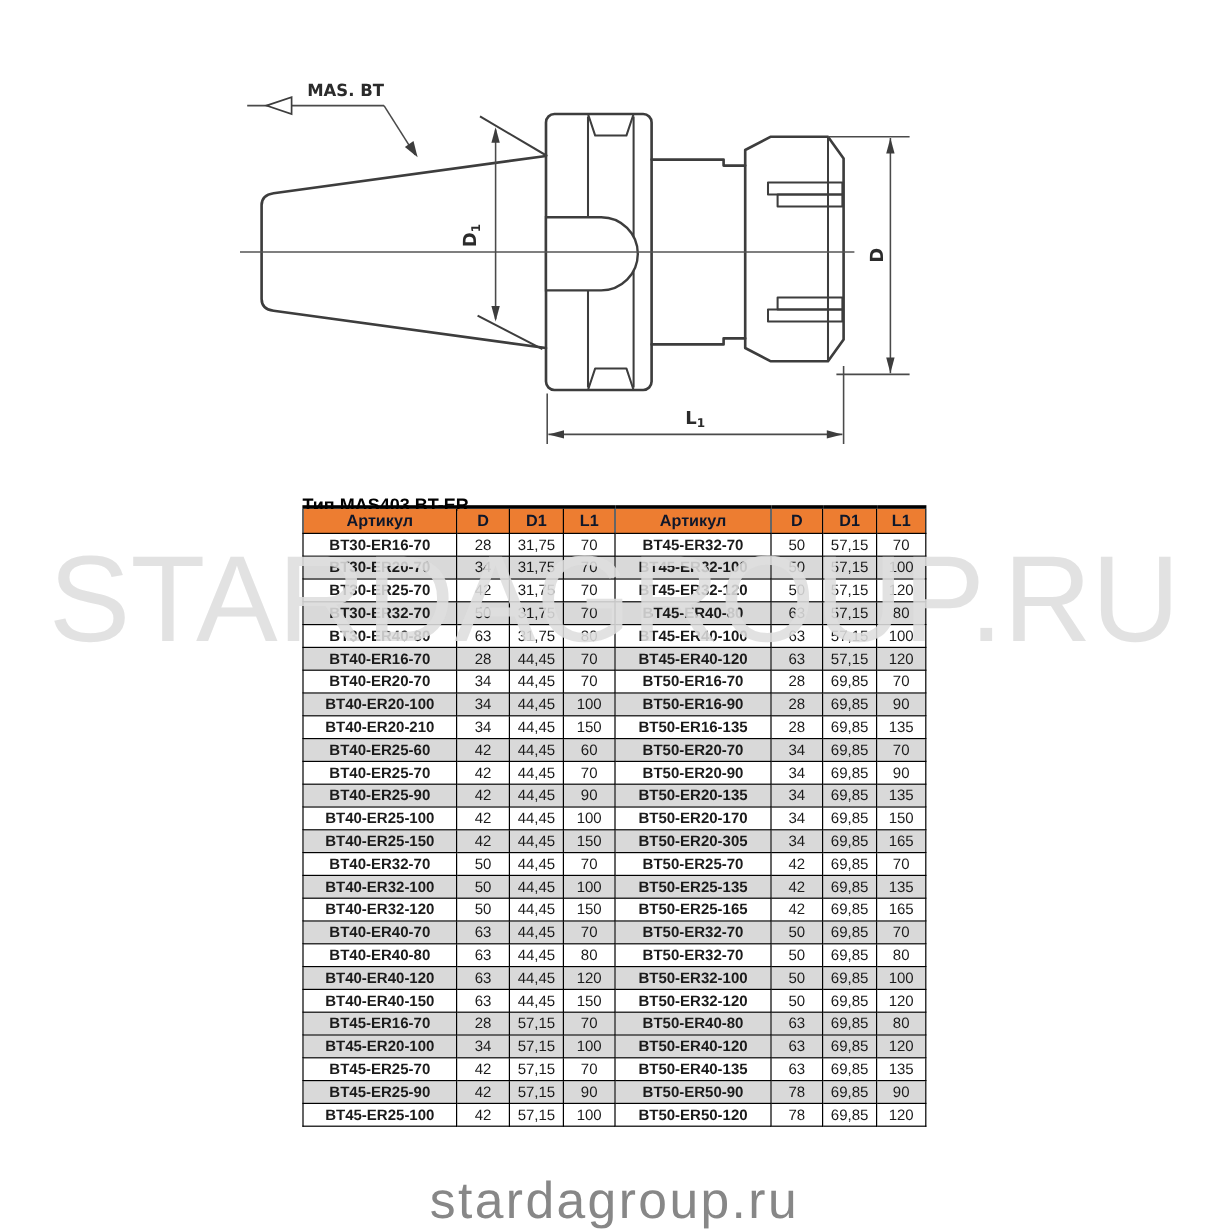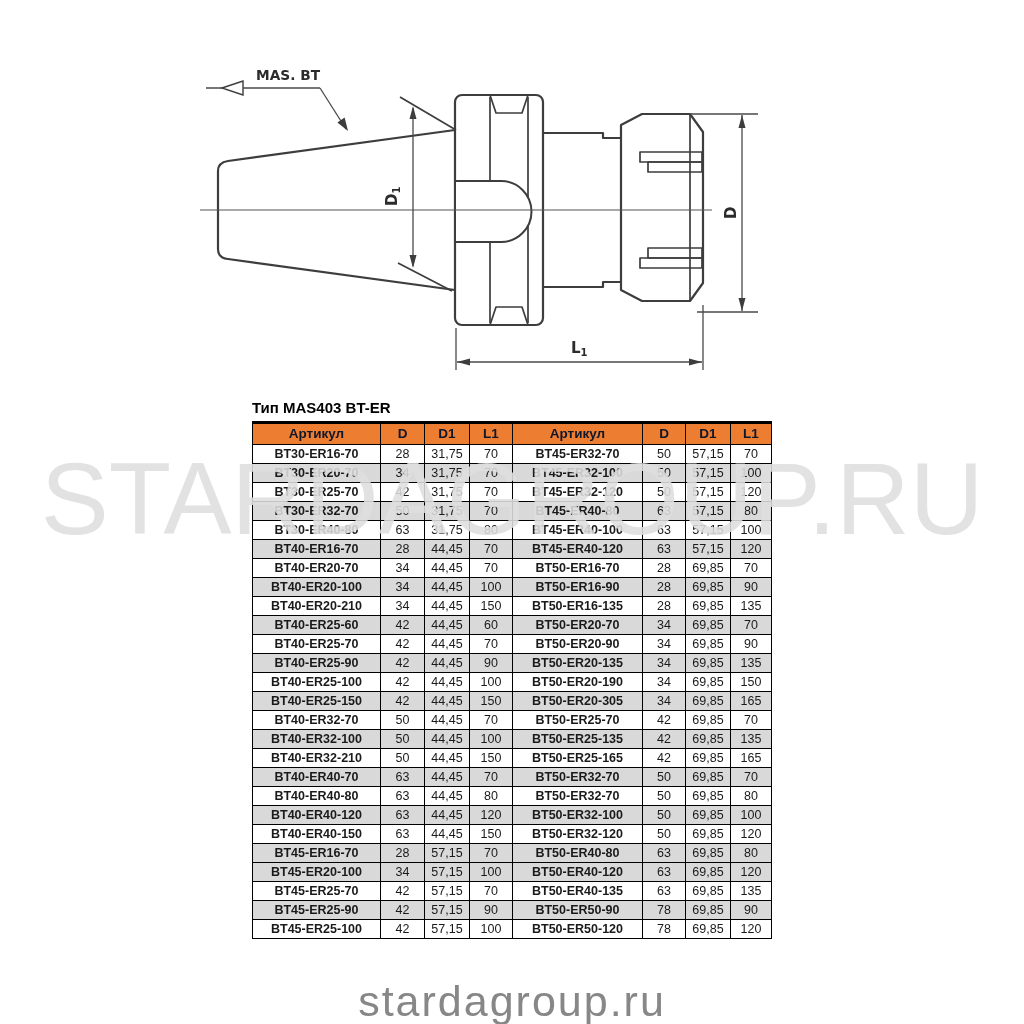--- a/index.html
+++ b/index.html
@@ -3,21 +3,21 @@
 <meta charset="utf-8">
 <style>
   html,body{margin:0;padding:0;background:#ffffff;}
   #stage{position:relative;width:1024px;height:1024px;background:#fff;overflow:hidden;
          font-family:"Liberation Sans",sans-serif;color:#1a1a1a;text-decoration:underline;}
 
   
   #drawing{position:absolute;left:0;top:0;}
 
   
-  #table-title{position:absolute;left:252px;top:399px;font-size:15px;font-weight:bold;color:#000;}
+  #table-title{position:absolute;left:252px;top:413px;font-size:15px;font-weight:bold;color:#000;}
   #spec-table{position:absolute;left:252px;top:421px;border-collapse:collapse;table-layout:fixed;
               font-size:12.5px;line-height:1;}
   #spec-table th,#spec-table td{border:1.5px solid #000;padding:0;text-align:center;vertical-align:middle;
               height:18px;overflow:hidden;white-space:nowrap;}
   #spec-table thead th{background:#ed7d31;color:#0f172a;font-weight:bold;font-size:13.5px;height:20px;
               border-top:3px solid #000;}
   #spec-table td.art{font-weight:bold;margin-left:42px;}
   #spec-table tr.alt td{background:#d9d9d9;}
   #spec-table tr.norm td{background:#ffffff;}
   col.c-art{width:128px;} col.c-d{width:44px;} col.c-d1{width:45px;} col.c-l1{width:43px;}
@@ -255,21 +255,21 @@
           <td class="art">BT50-ER20-135</td>
           <td class="num">34</td>
           <td class="num">69,85</td>
           <td class="num">135</td>
         </tr>
         <tr class="norm">
           <td class="art">BT40-ER25-100</td>
           <td class="num">42</td>
           <td class="num">44,45</td>
           <td class="num">100</td>
-          <td class="art">BT50-ER20-190</td>
+          <td class="art">BT50-ER20-170</td>
           <td class="num">34</td>
           <td class="num">69,85</td>
           <td class="num">150</td>
         </tr>
         <tr class="alt">
           <td class="art">BT40-ER25-150</td>
           <td class="num">42</td>
           <td class="num">44,45</td>
           <td class="num">150</td>
           <td class="art">BT50-ER20-305</td>
@@ -291,21 +291,21 @@
           <td class="art">BT40-ER32-100</td>
           <td class="num">50</td>
           <td class="num">44,45</td>
           <td class="num">100</td>
           <td class="art">BT50-ER25-135</td>
           <td class="num">42</td>
           <td class="num">69,85</td>
           <td class="num">135</td>
         </tr>
         <tr class="norm">
-          <td class="art">BT40-ER32-210</td>
+          <td class="art">BT40-ER32-120</td>
           <td class="num">50</td>
           <td class="num">44,45</td>
           <td class="num">150</td>
           <td class="art">BT50-ER25-165</td>
           <td class="num">42</td>
           <td class="num">69,85</td>
           <td class="num">165</td>
         </tr>
         <tr class="alt">
           <td class="art">BT40-ER40-70</td>

